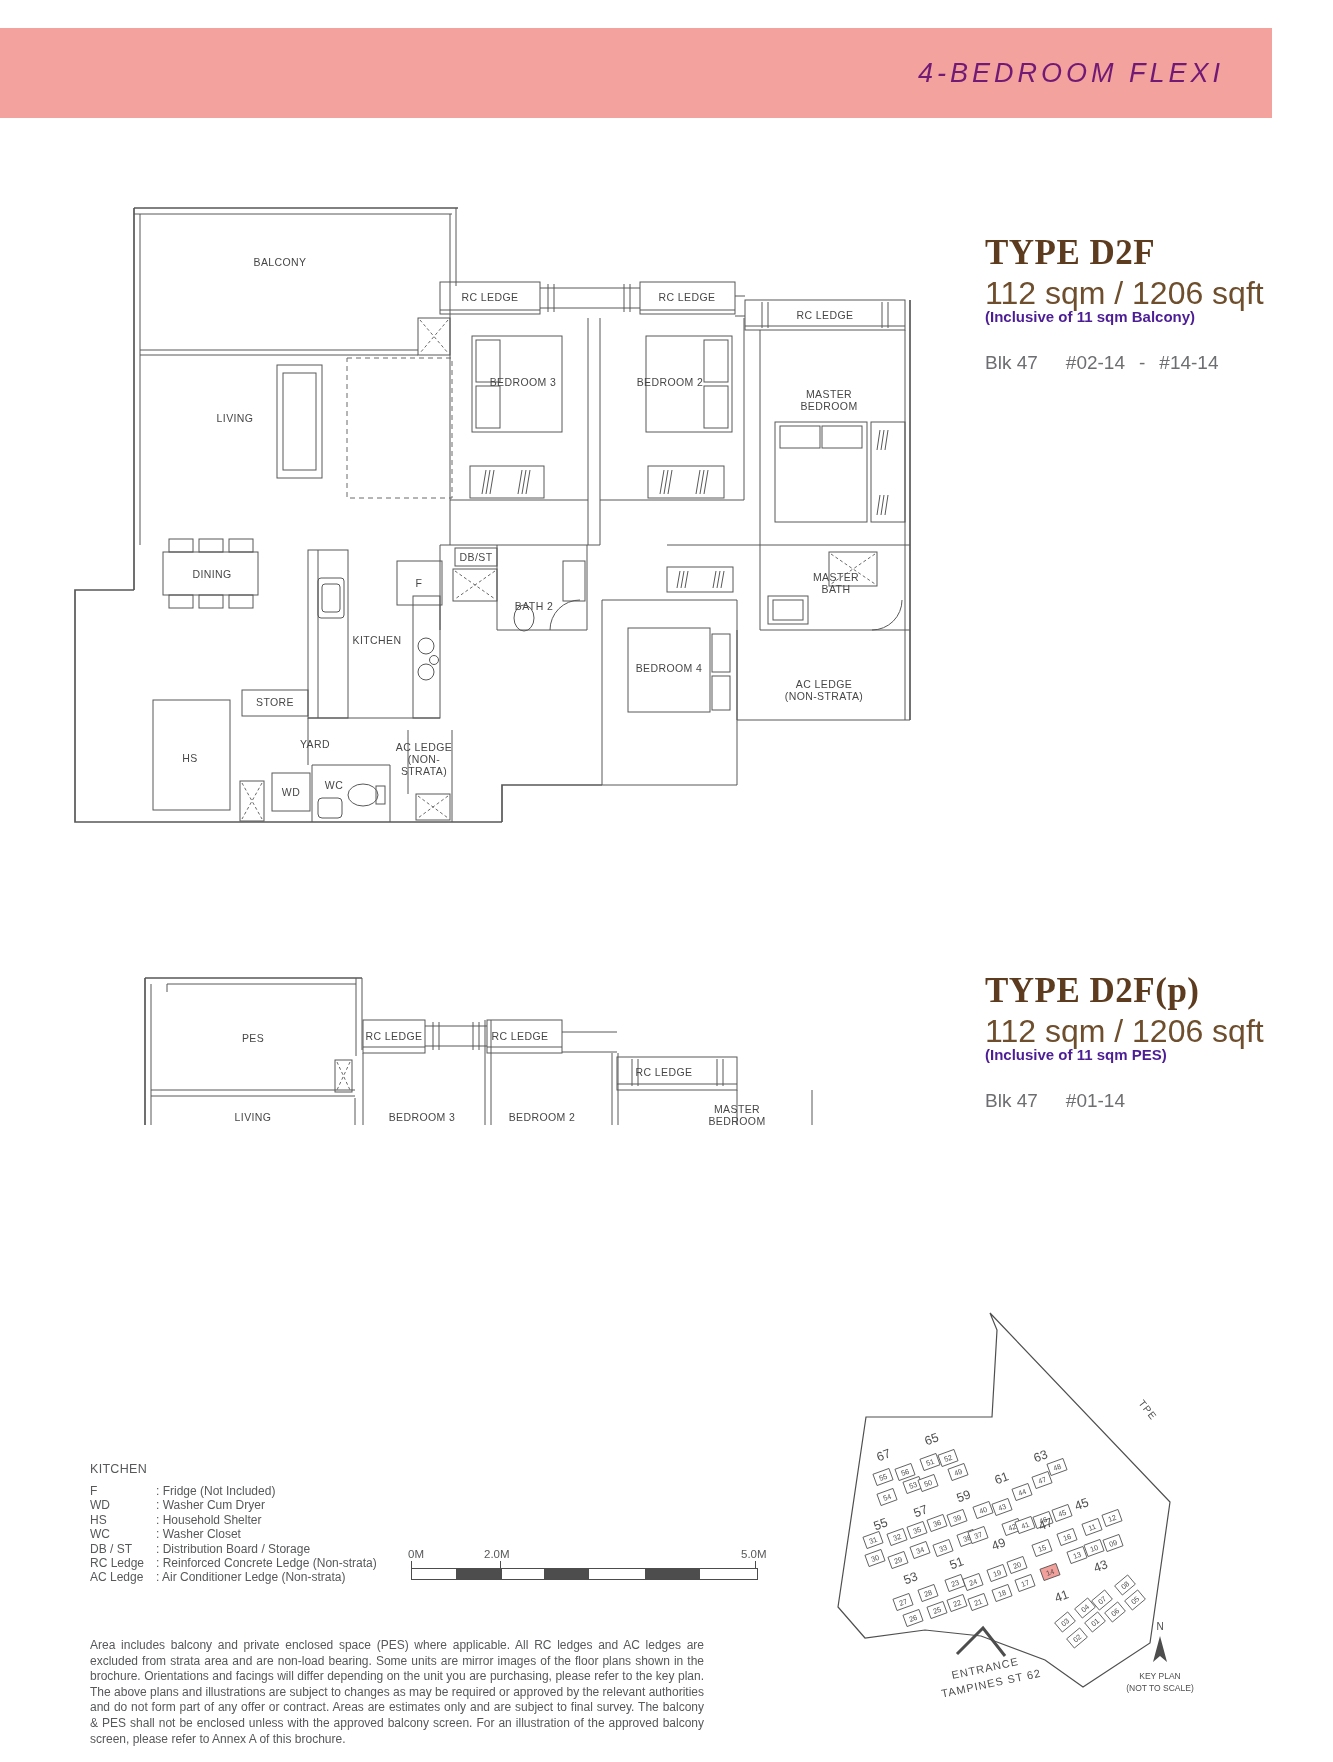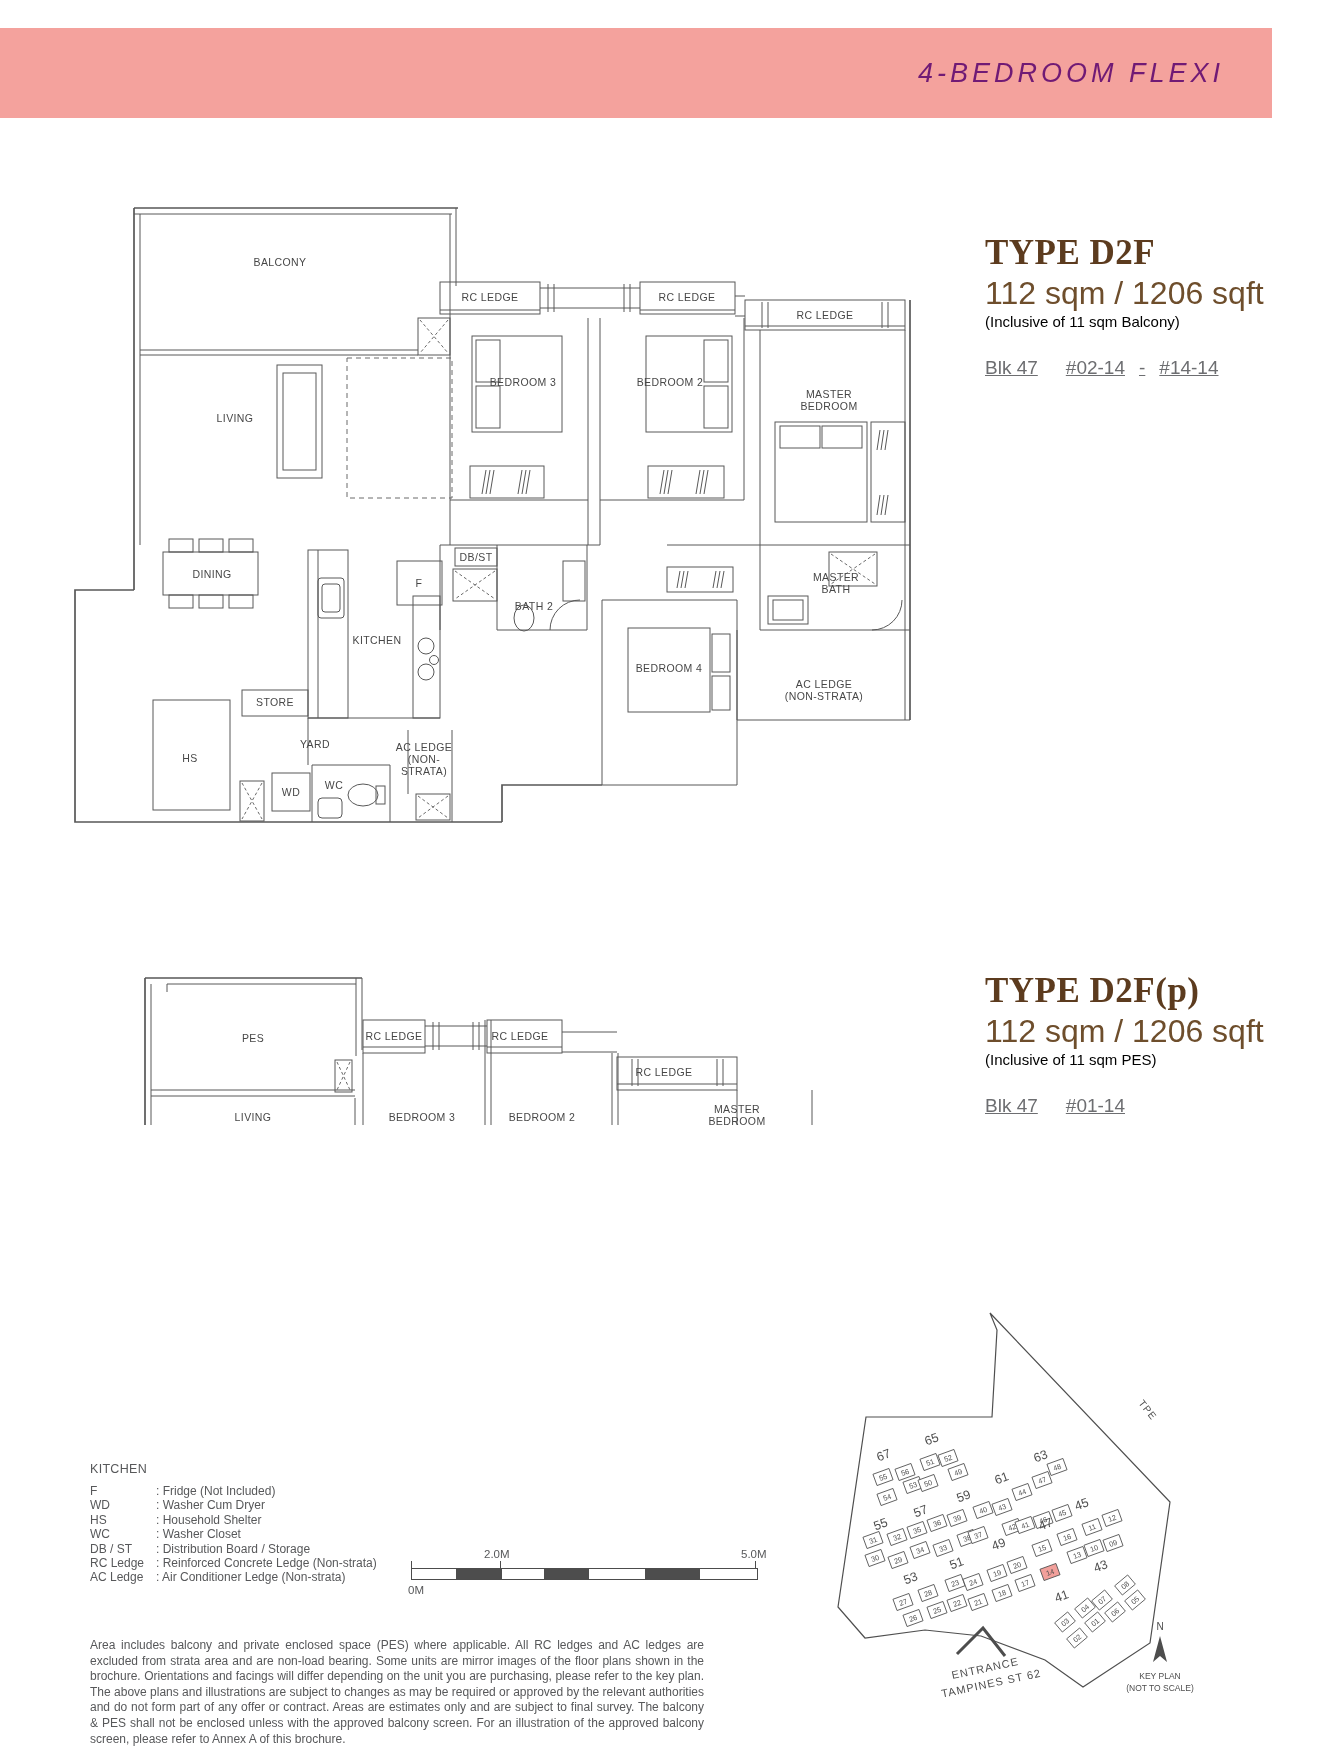--- a/index.html
+++ b/index.html
@@ -7,23 +7,23 @@
         font-family:"Liberation Sans",sans-serif;}
   
   #band{position:absolute;left:0;top:28px;width:1272px;height:90px;background:#f4a29d;}
   #band .t{position:absolute;right:48px;top:0;line-height:90px;font-size:27px;
            letter-spacing:4px;color:#701a75;font-style:italic;}
   
   .titleblock{position:absolute;left:985px;width:330px;}
   .tb-type{font-family:"Liberation Serif",serif;font-weight:700;font-size:35px;
            line-height:38px;color:#5c3b1e;letter-spacing:.5px;}
   .tb-area{margin-top:6px;font-size:32px;line-height:30px;color:#6e4e2c;}
-  .tb-note{margin-top:5px;font-size:15px;line-height:18px;font-weight:400;color:#000000;}
+  .tb-note{font-size:15px;line-height:18px;font-weight:700;color:#4c1d95;}
   .tb-blk{margin-top:26px;font-size:19px;color:#6d6e71;}
-  .tb-blk span{display:inline-block;text-decoration:underline;}
+  .tb-blk span{display:inline-block;}
   .tb-blk .gap{width:28px;} .tb-blk .gap2{width:14px;}
   
   svg{position:absolute;overflow:hidden;}
   .w{stroke:#585858;stroke-width:1;fill:none;}
   .w2{stroke:#585858;stroke-width:1.7;fill:none;}
   .xd{stroke:#585858;stroke-width:.9;fill:none;stroke-dasharray:3,2.5;}
   .dash{stroke:#6a6a6a;stroke-width:1;fill:none;stroke-dasharray:5,4;}
   text.rl{font-family:"Liberation Sans",sans-serif;font-size:10.5px;fill:#474747;
           letter-spacing:.4px;text-anchor:middle;}
   
@@ -254,21 +254,21 @@
           <span class="lg-desc">: Reinforced Concrete Ledge (Non-strata)</span>
         </div>
         <div class="lg-row">
           <span class="lg-abbr">AC Ledge</span>
           <span class="lg-desc">: Air Conditioner Ledge (Non-strata)</span>
         </div>
       </div>
   </div>
 
   <div id="scalebar">
-    <span class="sl" style="left:-2px;margin-top:36px;">0M</span>
+    <span class="sl" style="left:-2px;">0M</span>
     <span class="sl" style="left:74px;">2.0M</span>
     <span class="sl" style="left:331px;">5.0M</span>
     <div class="tick" style="left:1px;"></div>
       <div class="tick" style="left:90px;"></div>
       <div class="tick" style="left:345px;"></div>
     <div id="sb-bar">
       <div class="seg" style="width:44px;background:#fff;"></div>
       <div class="seg" style="width:46px;background:#4d4d4d;"></div>
       <div class="seg" style="width:42px;background:#fff;"></div>
       <div class="seg" style="width:45px;background:#4d4d4d;"></div>

